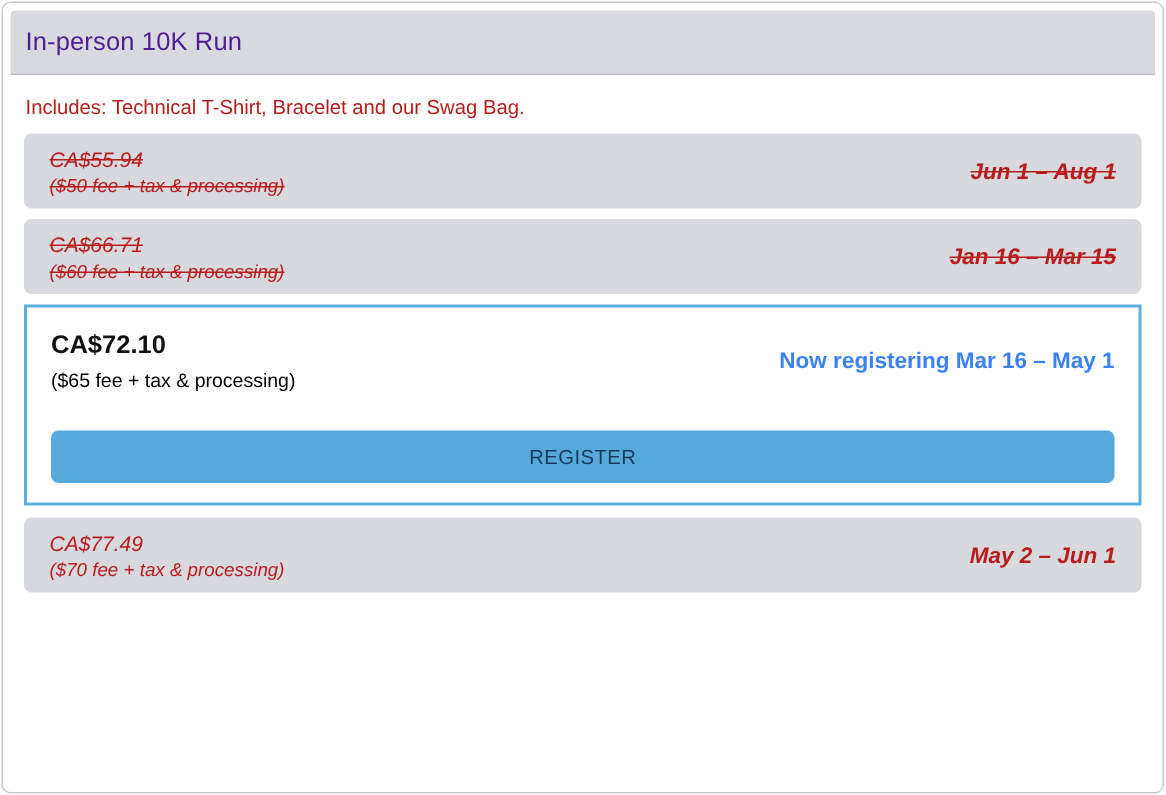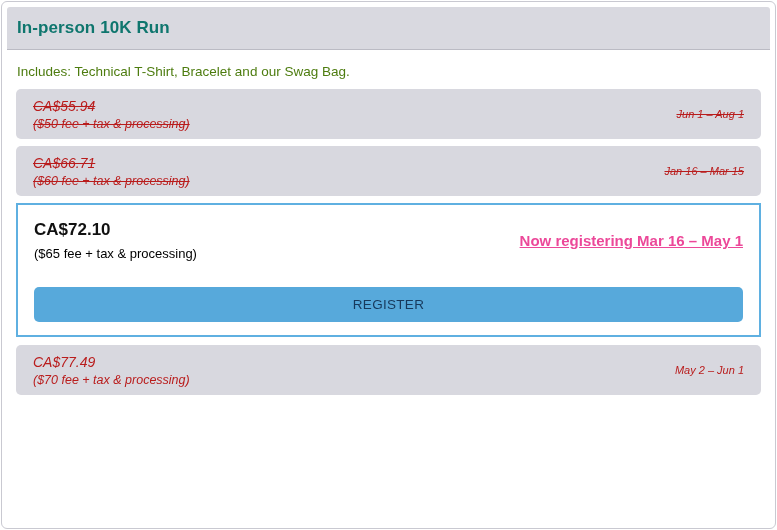--- a/index.html
+++ b/index.html
@@ -16,44 +16,44 @@
     border-radius: 6px;
     padding: 5px 5px 0 5px;
     overflow: hidden;
   }
   .panel-header {
     background: #d9d9e0;
     border-bottom: 1px solid #bbbbc4;
     border-radius: 3px 3px 0 0;
     padding: 11px 10px 11px 10px;
     font-size: 17px;
-    font-weight: 700;
-    color: #0f766e;
+    font-weight: 400;
+    color: #4c1d95;
     letter-spacing: 0.1px;
   }
   .panel-body { padding: 0 9px; }
   .includes {
     margin: 14px 1px 10px 1px;
     font-size: 13.5px;
-    color: #4d7c0f;
+    color: #b91c1c;
   }
   .tier {
     height: 50px;
     margin-bottom: 7px;
     background: #d8d8df;
     border-radius: 5px;
     display: flex;
     justify-content: space-between;
     align-items: center;
     padding: 0 17px;
   }
   .tier-left { display: flex; flex-direction: column; gap: 3px; }
   .tier-price { font-size: 14px; }
   .tier-fee   { font-size: 12.5px; }
-  .tier-date  { font-size: 11px; }
+  .tier-date  { font-size: 15px; font-weight: bold; }
   .tier.past {
     color: #b91c1c;
     font-style: italic;
     gap: 46px;
   }
   .tier.past .tier-price,
   .tier.past .tier-fee,
   .tier.past .tier-date { text-decoration: line-through; }
   .tier.future {
     color: #b91c1c;
@@ -77,22 +77,21 @@
     color: #111111;
     margin-bottom: 3px;
   }
   .current-fee {
     font-size: 13px;
     color: #000000;
   }
   .current-status {
     font-size: 15px;
     font-weight: 700;
-    color: #ec4899;
-    text-decoration: underline;
+    color: #3b82f6;
   }
   .register-btn {
     display: block;
     width: 100%;
     height: 35px;
     margin-top: 26px;
     background: #57a9db;
     border: none;
     border-radius: 5px;
     color: #17395c;

